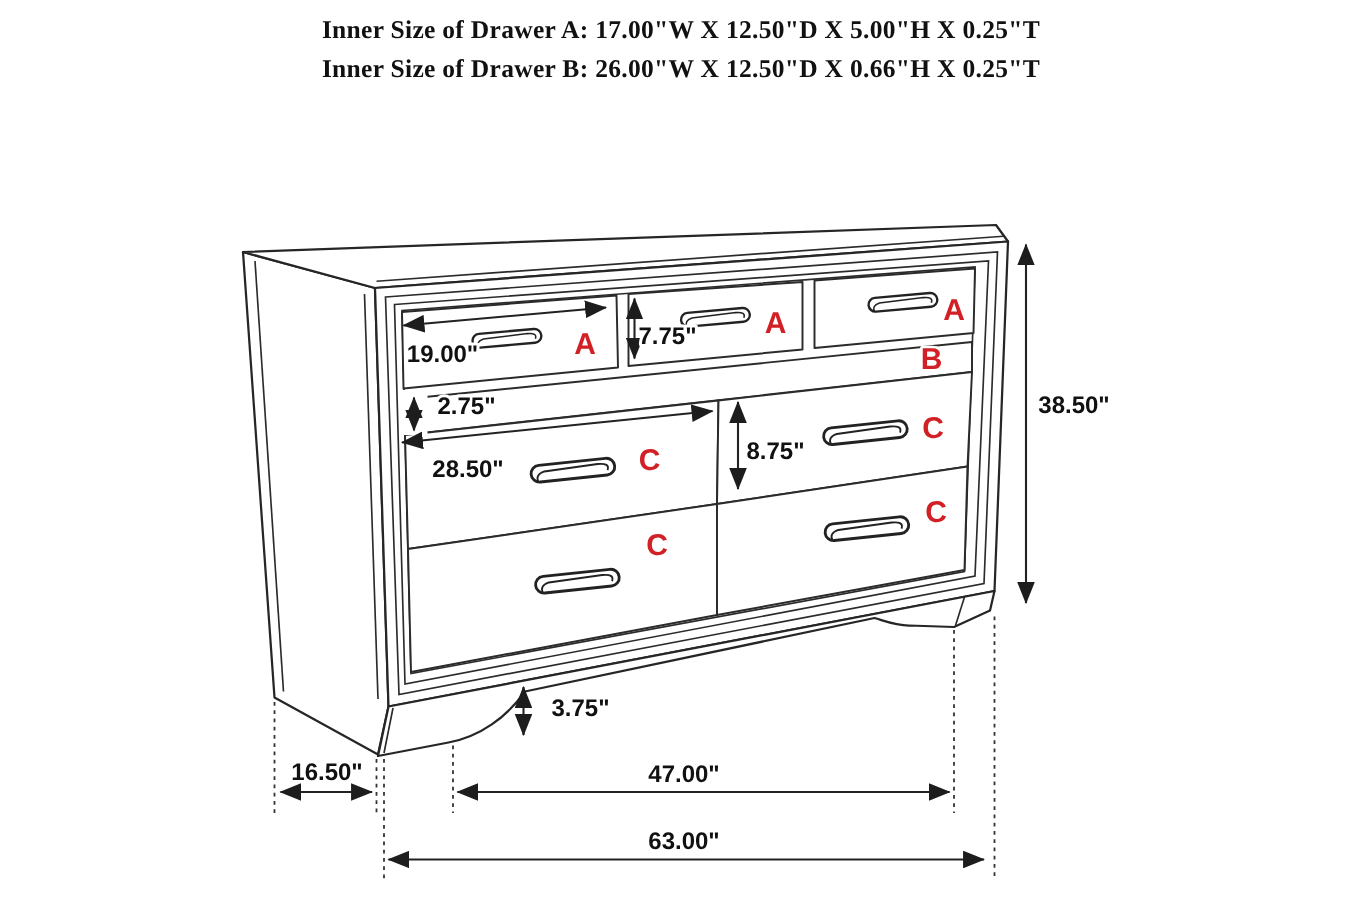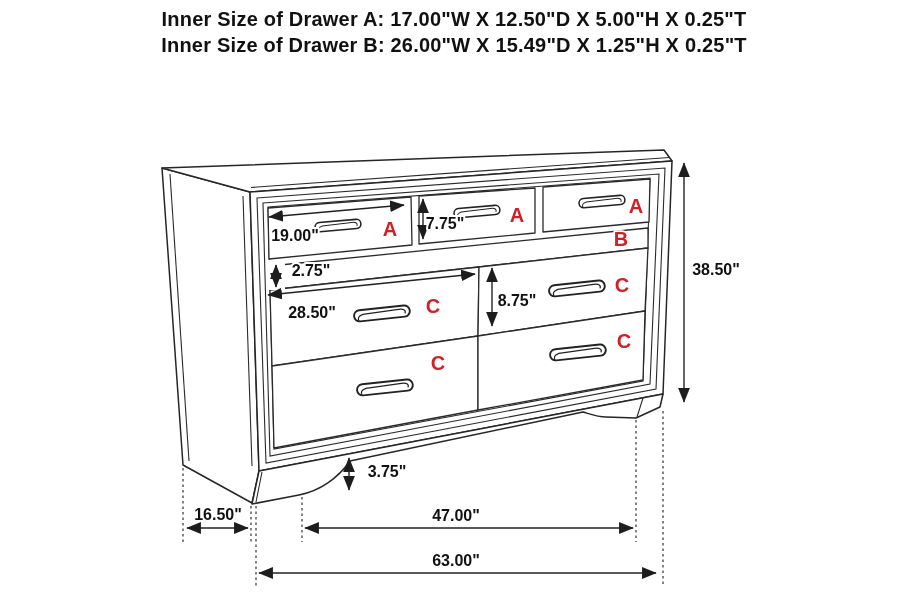--- a/index.html
+++ b/index.html
@@ -1,38 +1,38 @@
 <!DOCTYPE html>
 <html><head>
 <meta charset="utf-8">
 <style>
   html,body{margin:0;padding:0;background:#ffffff;}
   body{width:900px;height:600px;position:relative;overflow:hidden;
        font-family:"Liberation Sans",sans-serif;}
   .hdr{position:absolute;top:7px;left:0;width:900px;text-align:center;
        padding-left:8px;box-sizing:border-box;}
-  .hdr div{font-size:20px;font-weight:bold;color:#111;line-height:25.5px;
-       letter-spacing:0.2px;}
+  .hdr div{font-size:17px;font-weight:bold;color:#111;line-height:25.5px;
+       letter-spacing:0.2px;font-family:Liberation Serif, serif;}
   svg{position:absolute;left:0;top:0;}
   .thin{stroke:#2b2b2b;stroke-width:1.1;fill:none;}
   .panel{fill:#ffffff;stroke:#262626;stroke-width:1.5;stroke-linejoin:round;}
   .drw{fill:#ffffff;stroke:#2b2b2b;stroke-width:1.3;stroke-linejoin:round;}
   .dim{font-size:16px;font-weight:bold;fill:#111;paint-order:stroke;
        stroke:#ffffff;stroke-width:4px;stroke-linejoin:round;text-anchor:middle;}
   .red{font-size:20px;font-weight:bold;paint-order:stroke;stroke:#ffffff;
        stroke-width:3.5px;stroke-linejoin:round;text-anchor:middle;}
   .dot{stroke:#333;stroke-width:1.2;fill:none;stroke-dasharray:2.5 3;}
   .dimline{stroke:#222;stroke-width:1.4;fill:none;}
 </style>
 </head>
 <body>
 
 <div class="hdr">
   <div>Inner Size of Drawer A: 17.00"W X 12.50"D X 5.00"H X 0.25"T</div>
-  <div>Inner Size of Drawer B: 26.00"W X 15.49"D X 1.25"H X 0.25"T</div>
+  <div>Inner Size of Drawer B: 26.00"W X 12.50"D X 0.66"H X 0.25"T</div>
 </div>
 
 <svg width="900" height="600" viewBox="0 0 900 600">
   <defs>
     <pattern id="speck" width="13" height="13" patternUnits="userSpaceOnUse">
       <rect width="13" height="13" fill="#fdfdfd"></rect>
       <circle cx="1.5" cy="2" r="1.4" fill="#151515"></circle>
       <circle cx="6" cy="1" r="1.1" fill="#151515"></circle>
       <circle cx="10.5" cy="3" r="1.6" fill="#151515"></circle>
       <circle cx="3.5" cy="6" r="1.8" fill="#151515"></circle>

